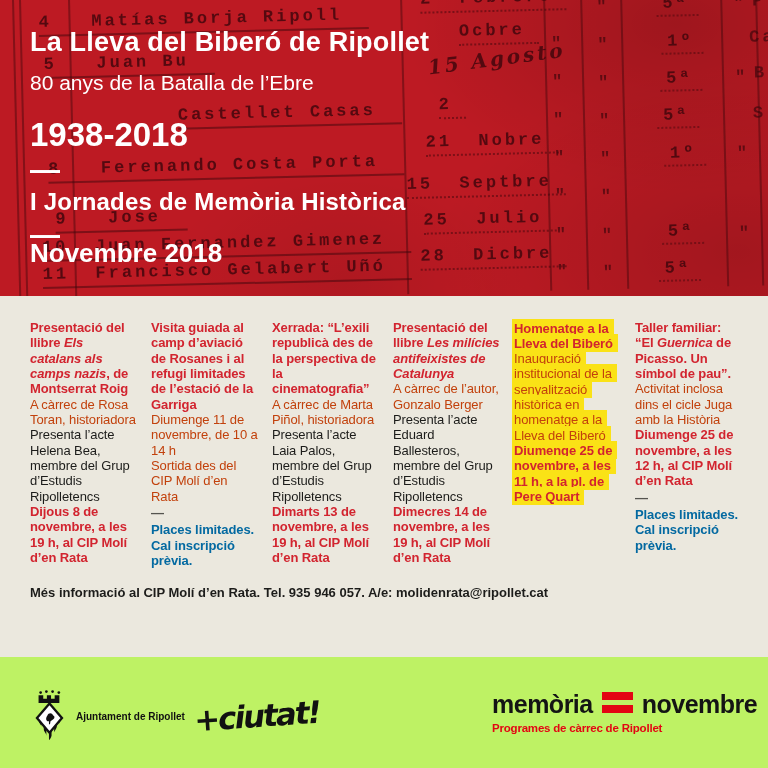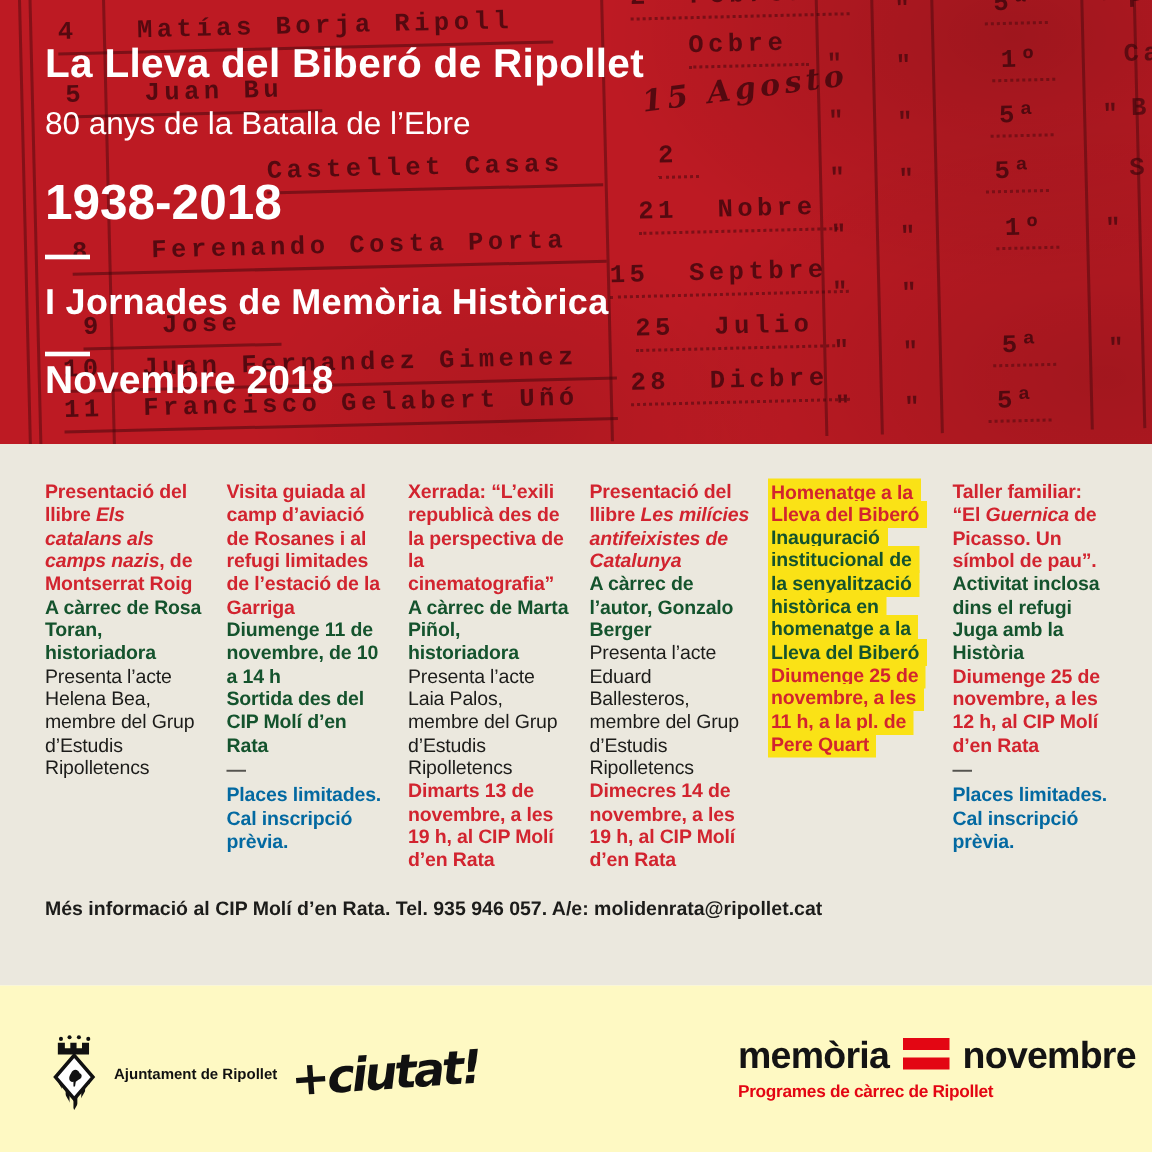--- a/index.html
+++ b/index.html
@@ -47,30 +47,30 @@
   .hd2{top:218px;font-size:30px;font-weight:bold;}
   .hdate{top:238px;font-size:26px;font-weight:bold;}
 
   
   .sheet{position:absolute;left:0;top:296px;width:768px;height:361px;background:#ebe8de;box-sizing:border-box;
     padding:24px 0 0 30px;}
   .cols{display:grid;grid-template-columns:repeat(6,107px);gap:14px;}
   .col p{margin:0;font-size:13px;line-height:1.18;letter-spacing:-.1px;}
   .red{font-weight:bold;color:#d2242f;}
   .red i{font-style:italic;}
-  .bb{font-weight:bold;color:#14532d;}
+  .bb{font-weight:normal;color:#c2410c;}
   .bn{font-weight:normal;color:#1c1c1a;}
   .gray{font-weight:bold;color:#0369a1;}
   .cdash{font-weight:bold;color:#55544f;margin:1px 0 2px 0 !important;}
   .hl{background:#fae216;box-decoration-break:clone;-webkit-box-decoration-break:clone;
     padding:1.5px 5px 1.5px 2px;margin-left:-2px;}
   .info{margin:17px 0 0;font-size:13px;font-weight:bold;color:#1c1c1a;letter-spacing:0;}
 
   
-  .footer{position:absolute;left:0;top:657px;width:768px;height:111px;background:#fef9c3;}
+  .footer{position:absolute;left:0;top:657px;width:768px;height:111px;background:#bef264;}
   .logo-left{position:absolute;left:33px;top:33px;display:flex;align-items:center;gap:9px;color:#111;}
   .council{font-size:10px;font-weight:bold;white-space:nowrap;}
   .ciutat{font-size:31px;font-weight:bold;font-style:italic;letter-spacing:-2px;transform:rotate(-4deg);
     font-family:"DejaVu Sans",sans-serif;white-space:nowrap;}
   .logo-right{position:absolute;left:492px;top:33px;}
   .md-row{display:flex;align-items:flex-start;color:#141414;}
   .md-word{font-size:25px;font-weight:bold;letter-spacing:-.5px;}
   .equals-icon{display:inline-flex;flex-direction:column;gap:5px;margin:2px 9px 0 9px;}
   .equals-icon i{display:block;width:31px;height:8px;background:#e30613;}
   .md-sub{margin-top:3px;font-size:11.5px;font-weight:bold;color:#e30613;letter-spacing:-.2px;}
@@ -148,20 +148,21 @@
     </div>
   </header>
 
   <main class="sheet">
     <section class="cols">
 
       <article class="col">
         <p class="red"><span>Presentació del llibre </span><i>Els catalans als camps nazis</i><span>, de Montserrat Roig</span></p>
         <p class="bb">A càrrec de Rosa Toran, historiadora</p>
         <p class="bn">Presenta l’acte Helena Bea, membre del Grup d’Estudis Ripolletencs</p>
+        <p class="red">Dijous 8 de novembre, a les 19 h, al CIP Molí d’en Rata</p>
       </article>
 
       <article class="col">
         <p class="red">Visita guiada al camp d’aviació de Rosanes i al refugi limitades de l’estació de la Garriga</p>
         <p class="bb">Diumenge 11 de novembre, de 10 a 14 h</p>
         <p class="bb">Sortida des del CIP Molí d’en Rata</p>
         <p class="cdash">—</p>
         <p class="gray">Places limitades. Cal inscripció prèvia.</p>
       </article>
 
@@ -180,21 +181,21 @@
       </article>
 
       <article class="col">
         <p class="red"><span class="hl">Homenatge a la Lleva del Biberó</span></p>
         <p class="bb"><span class="hl">Inauguració institucional de la senyalització històrica en homenatge a la Lleva del Biberó</span></p>
         <p class="red"><span class="hl">Diumenge 25 de novembre, a les 11 h, a la pl. de Pere Quart</span></p>
       </article>
 
       <article class="col">
         <p class="red"><span>Taller familiar: “El </span><i>Guernica</i><span> de Picasso. Un símbol de pau”.</span></p>
-        <p class="bb">Activitat inclosa dins el refugi Juga amb la Història</p>
+        <p class="bb">Activitat inclosa dins el cicle Juga amb la Història</p>
         <p class="red">Diumenge 25 de novembre, a les 12 h, al CIP Molí d’en Rata</p>
         <p class="cdash">—</p>
         <p class="gray">Places limitades. Cal inscripció prèvia.</p>
       </article>
 
     </section>
     <p class="info">Més informació al CIP Molí d’en Rata. Tel. 935 946 057. A/e: molidenrata@ripollet.cat</p>
   </main>
 
   <footer class="footer">

